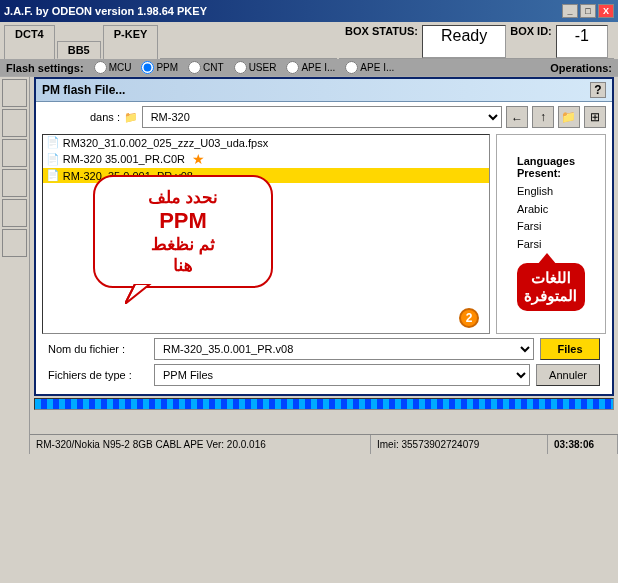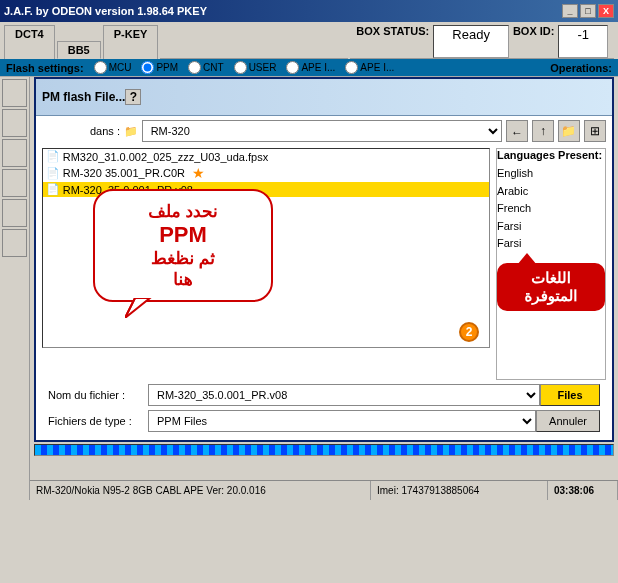--- a/index.html
+++ b/index.html
@@ -47,35 +47,35 @@
       background: #d4d0c8;
       border-bottom: 1px solid #d4d0c8;
       z-index: 1;
       margin-top: 16px;
     }
     .status-value {
       border: 1px inset #999;
       background: white;
       padding: 1px 18px;
       min-width: 60px;
-      font-size: 13px;
+      font-size: 16px;
     }
 
     
     .dialog-container {
       margin: 0 4px 2px 4px;
       border: 2px solid #0a246a;
       background: white;
     }
     .dialog-title-bar {
       background: linear-gradient(to right, #b8d0e8, #d4e8f8);
-      padding: 10px 6px;
-      display: flex;
-      align-items: center;
-      justify-content: flex-start;
+      padding: 3px 6px;
+      display: flex;
+      align-items: center;
+      justify-content: space-between;
       border-bottom: 1px solid #7090b0;
     }
     .dialog-help {
       background: #d4d0c8;
       border: 1px solid #888;
       width: 16px; height: 16px;
       display: flex; align-items: center; justify-content: center;
       font-weight: bold; font-size: 12px;
       cursor: pointer;
     }
@@ -128,36 +128,37 @@
       gap: 3px;
       cursor: pointer;
       font-size: 11px;
     }
     .file-item.selected { background: #ffd700; }
 
     .lang-panel {
       width: 110px;
       border: 1px solid #aaa;
       background: white;
-      padding: 0;
-      height: 232px;
+      padding: 20px;
+      height: 200px;
     }
     .lang-title { font-weight: bold; font-size: 11px; margin-bottom: 4px; }
     .lang-list { font-size: 11px; line-height: 1.6; }
 
     
     .bottom-form {
       padding: 4px 6px;
       display: flex;
       flex-direction: column;
       gap: 4px;
     }
     .form-row {
       display: flex;
       align-items: center;
+      gap: 6px;
     }
     .form-label { width: 100px; font-size: 11px; }
     .form-input {
       flex: 1;
       height: 22px;
       border: 1px solid #888;
       background: white;
       font-size: 11px;
       padding: 0 4px;
     }
@@ -264,21 +265,21 @@
   <div style="flex:1; border-bottom:1px solid #999;"></div>
 
   <div style="display:flex;gap:4px;padding:0 6px;border-bottom:1px solid #999;">
     <span style="font-weight:bold;font-size:11px;">BOX STATUS:</span>
     <div class="status-value">Ready</div>
     <span style="font-weight:bold;font-size:11px;">BOX ID:</span>
     <div class="status-value" style="min-width:30px;">-1</div>
   </div>
 </div>
 
-<div style="display:flex;padding:2px 6px;background:#0369a1;border-bottom:1px solid #aaa;align-items:center;gap:10px;">
+<div style="display:flex;padding:2px 6px;background:#a3a3a3;border-bottom:1px solid #aaa;align-items:center;gap:10px;">
   <span style="font-weight:bold;font-size:11px;">Flash settings:</span>
   <label style="font-size:10px;display:flex;align-items:center;gap:2px;"><input type="radio" name="flash" style=""> MCU</label>
   <label style="font-size:10px;display:flex;align-items:center;gap:2px;"><input type="radio" name="flash" checked="" style=""> PPM</label>
   <label style="font-size:10px;display:flex;align-items:center;gap:2px;"><input type="radio" name="flash" style=""> CNT</label>
   <label style="font-size:10px;display:flex;align-items:center;gap:2px;"><input type="radio" name="flash" style=""> USER</label>
   <label style="font-size:10px;display:flex;align-items:center;gap:2px;"><input type="radio" name="flash" style=""> APE I...</label>
   <label style="font-size:10px;display:flex;align-items:center;gap:2px;"><input type="radio" name="flash" style=""> APE I...</label>
   <div style="flex:1;"></div>
   <span style="font-weight:bold;font-size:11px;">Operations:</span>
 </div>
@@ -372,21 +373,20 @@
               border:2px solid #cc6600;
               pointer-events:none;
             ">2</div>
           </div>
 
           <div class="lang-panel">
             <div class="lang-title">Languages Present:</div>
             <div class="lang-list">
               <div>English</div>
               <div>Arabic</div>
-              <div>French</div>
               <div>Farsi</div>
               <div>Farsi</div>
             </div>
 
             <div style="
               background:#cc0000;
               border-radius:10px;
               padding:6px 8px;
               color:white;
               font-size:15px;
@@ -424,17 +424,17 @@
         </div>
       </div>
     </div>
 
     <div class="progress-bar-area">
       <div class="progress-bar-fill"></div>
     </div>
 
     <div class="status-bar-bottom">
       <div class="status-segment" style="flex:2;">RM-320/Nokia N95-2 8GB CABL APE Ver: 20.0.016</div>
-      <div class="status-segment" style="flex:1;">Imei: 17437913885064</div>
+      <div class="status-segment" style="flex:1;">Imei: 35573902724079</div>
       <div class="status-segment" style="flex:0 0 70px;font-weight:bold;">03:38:06</div>
     </div>
   </div>
 </div>
 
 </body></html>

